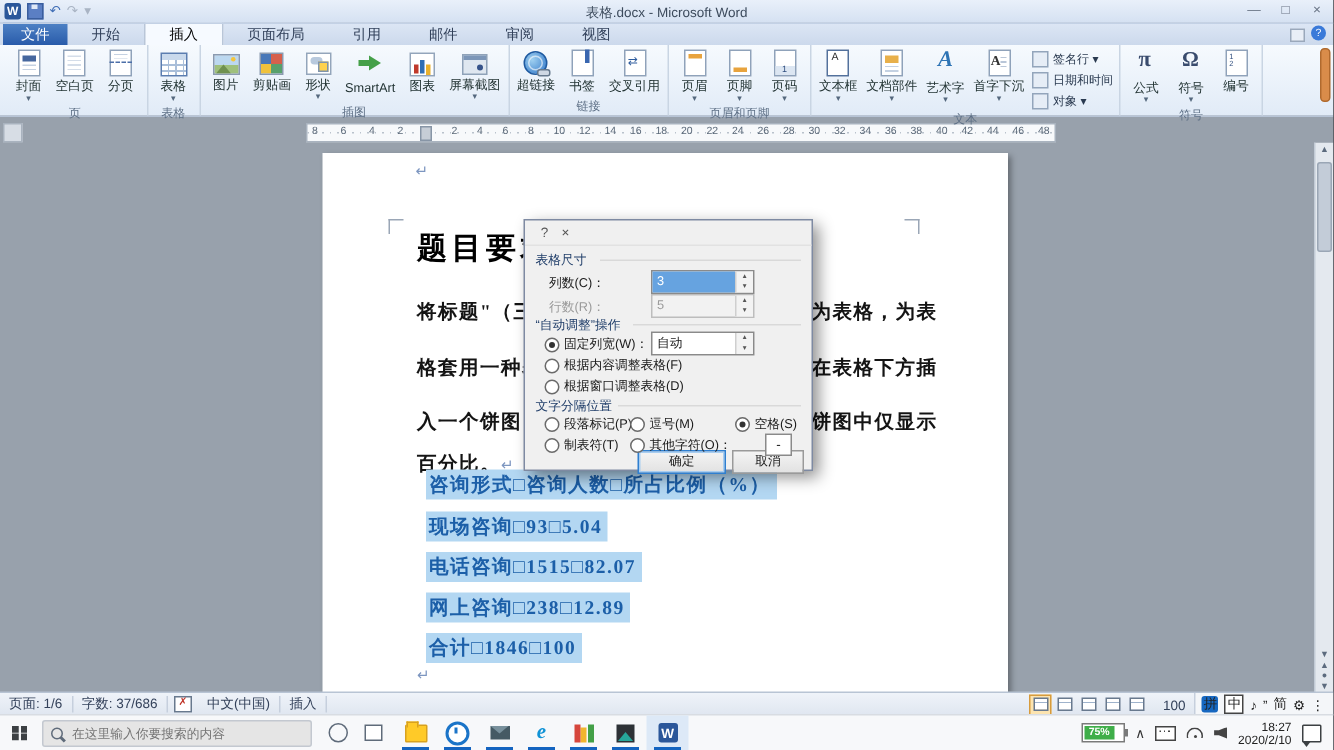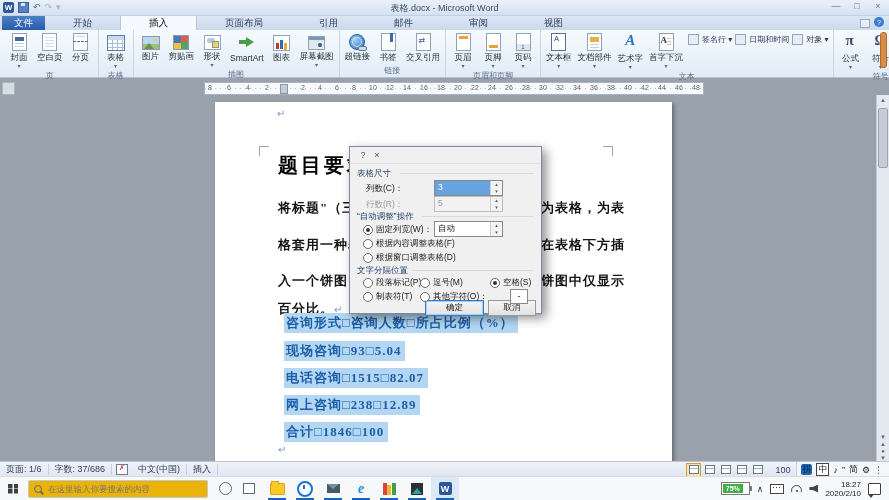--- a/index.html
+++ b/index.html
@@ -18,21 +18,21 @@
   .apptitle{position:absolute;left:0;right:0;top:2px;text-align:center;font-size:9px;color:#3c4a5c;}
   .winctl{position:absolute;right:5px;top:1px;display:flex;gap:9px;color:#6b7687;font-size:9px;z-index:2;}
   .winctl span{width:12px;text-align:center;}
   .helpdot{position:absolute;right:5px;top:17px;width:10px;height:10px;border-radius:50%;background:#3a7ad9;
            color:#fff;font-size:7px;display:flex;align-items:center;justify-content:center;z-index:31;}
   .minribbon{position:absolute;right:19px;top:19px;width:8px;height:7px;border:1px solid #9aa8bb;background:#e9eef6;z-index:31;}
   
   .tabrow{position:absolute;top:15px;left:0;right:0;height:15px;background:linear-gradient(#dde7f5,#ccd9ec);
           display:flex;align-items:flex-end;z-index:29;font-size:9.5px;}
   .tab-file{background:linear-gradient(#4f83c6,#295baa);color:#fff;padding:2px 12px 1px;margin-left:2px;height:12px;}
-  .tab{padding:2px 28px 1px;height:12px;color:#31405a;}
+  .tab{padding:2px 16px 1px;height:12px;color:#31405a;}
   .tab.active{background:#f6faff;border:1px solid #b9c6d8;border-bottom:none;color:#000;}
   
   .ribbon{position:absolute;top:30px;left:0;right:0;height:47px;background:linear-gradient(#f6fafe,#e1ebf7);
           border-bottom:1px solid #b7c4d6;display:flex;align-items:stretch;padding-left:2px;z-index:28;}
   .rgroup{display:flex;flex-direction:column;border-right:1px solid #c9d5e3;padding:1px 2px 0;}
   .rbtns{flex:1;display:flex;align-items:flex-start;}
   .rbtn{display:flex;flex-direction:column;align-items:center;padding:1px 3px 0;font-size:8.5px;color:#233;min-width:24px;}
   .rlbl{white-space:nowrap;margin-top:1px;}
   .rcaret{font-size:6px;line-height:5px;color:#55687e;}
   .rglabel{text-align:center;font-size:8px;color:#5d6f85;padding:1px 2px 2px;white-space:nowrap;}
@@ -79,21 +79,21 @@
   .ic-chart::after{left:6px;bottom:1px;width:3px;height:9px;background:#2e6db4;box-shadow:4px 3px 0 #e8b02e;}
   .ic-screenshot{width:15px;height:12px;margin:4px auto 0;background:#dfe7f0;border:1px solid #8fa2b8;}
   .ic-screenshot::before{top:0;left:0;right:0;height:3px;background:#7c96b8;}
   .ic-screenshot::after{width:4px;height:4px;border-radius:50%;background:#36538a;bottom:2px;right:2px;}
   .ic-hyperlink{width:14px;height:14px;margin:2px auto 0;border-radius:50%;border:1px solid #1f5aa0;
       background:radial-gradient(circle at 35% 35%,#9fd0f0,#2e75c8);}
   .ic-hyperlink::before{inset:2px;border:1px solid rgba(255,255,255,.6);border-radius:50%;}
   .ic-hyperlink::after{width:7px;height:3px;background:#cfd8e4;border:1px solid #66798e;bottom:-2px;right:-3px;border-radius:2px;}
   .ic-pi::before{content:"π";font:bold 15px "Liberation Serif",serif;color:#394b6d;left:5px;top:0;}
   .ic-omega::before{content:"Ω";font:bold 14px "Liberation Serif",serif;color:#394b6d;left:4px;top:1px;}
-  .rstack{display:flex;flex-direction:row;gap:3px;padding:3px 2px 0;font-size:8px;color:#2a3a50;}
+  .rstack{display:flex;flex-direction:column;gap:3px;padding:3px 2px 0;font-size:8px;color:#2a3a50;}
   .rstack-item{display:flex;align-items:center;gap:3px;white-space:nowrap;}
   .mini{width:9px;height:9px;background:#e6edf6;border:1px solid #93a5bb;display:inline-block;}
   .ribbon-scrollthumb{position:absolute;right:2px;top:32px;width:5px;height:34px;background:#d98c4a;
       border:1px solid #b06a2e;border-radius:3px;z-index:40;}
   
   .rulerzone{position:absolute;top:78px;left:0;right:0;height:17px;background:#98a1ac;}
   .hruler{position:absolute;left:204px;top:4px;width:498px;height:11px;background:#f7f9fb;border:1px solid #a9b3bf;
           font-size:7px;color:#5a6878;}
   .hruler::before{content:"";position:absolute;left:0;right:0;top:5px;height:1px;
           background:repeating-linear-gradient(90deg,#b9c2cc 0 1px,transparent 1px 5px);}
@@ -167,21 +167,21 @@
   .ime-zh{width:11px;height:11px;border:1px solid #444;font-size:8px;line-height:10px;text-align:center;background:#fff;}
   
   .taskbar{position:absolute;left:0;right:0;bottom:0;height:23px;background:#f7f8fa;border-top:1px solid #d8dce2;
         display:flex;align-items:center;z-index:36;}
   .tb-start{width:26px;height:23px;display:flex;align-items:center;justify-content:center;}
   .startlogo{width:10px;height:10px;background:
       linear-gradient(#3c4043,#3c4043) 0 0/4.5px 4.5px no-repeat,
       linear-gradient(#3c4043,#3c4043) 5.5px 0/4.5px 4.5px no-repeat,
       linear-gradient(#3c4043,#3c4043) 0 5.5px/4.5px 4.5px no-repeat,
       linear-gradient(#3c4043,#3c4043) 5.5px 5.5px/4.5px 4.5px no-repeat;}
-  .searchbox{width:168px;height:16px;background:#eab308;border:1px solid #c3c8d0;border-radius:2px;
+  .searchbox{width:168px;height:16px;background:#e5e5e5;border:1px solid #c3c8d0;border-radius:2px;
       display:flex;align-items:center;gap:4px;padding:0 5px;margin-left:2px;}
   .searchbox input{border:none;outline:none;font-size:8.5px;color:#444;width:100%;font-family:inherit;background:transparent;}
   .searchglyph{width:6px;height:6px;border:1.5px solid #5f6b7a;border-radius:50%;position:relative;flex:none;}
   .searchglyph::after{content:"";position:absolute;width:4px;height:1.5px;background:#5f6b7a;transform:rotate(45deg);right:-3px;bottom:-2px;}
   .tb-circle{width:11px;height:11px;border:1.5px solid #5f6b7a;border-radius:50%;margin:0 11px;}
   .tb-taskview{width:10px;height:9px;border:1.5px solid #5f6b7a;margin-right:8px;position:relative;background:#fff;}
   .tb-apps{display:flex;height:23px;}
   .tb-app{width:28px;height:23px;display:flex;align-items:center;justify-content:center;position:relative;}
   .tb-app::after{content:"";position:absolute;left:5px;right:5px;bottom:0;height:2px;background:#1464c0;}
   .tb-app.active{background:#dde9f7;}

